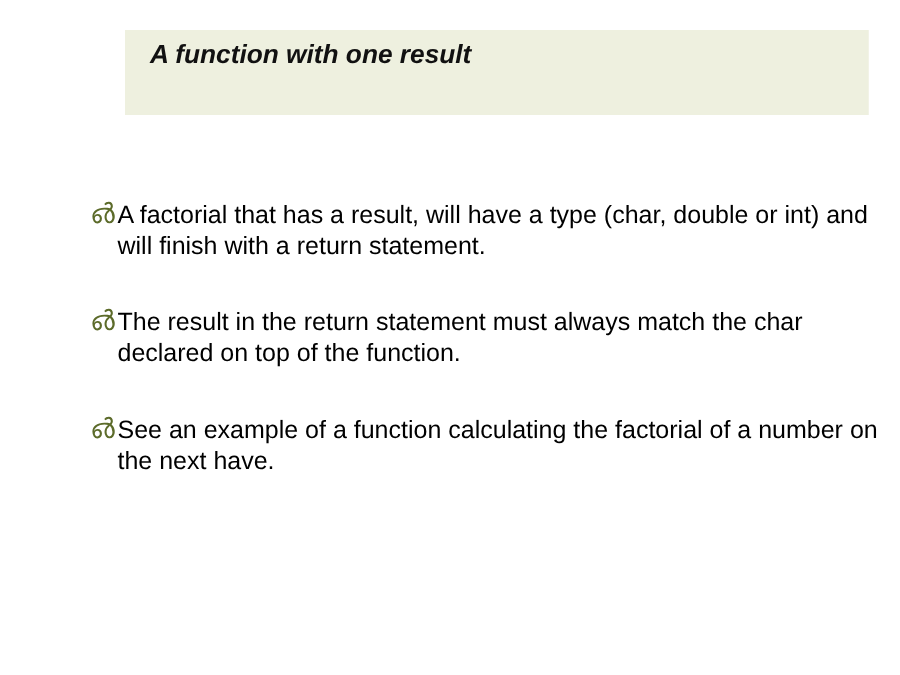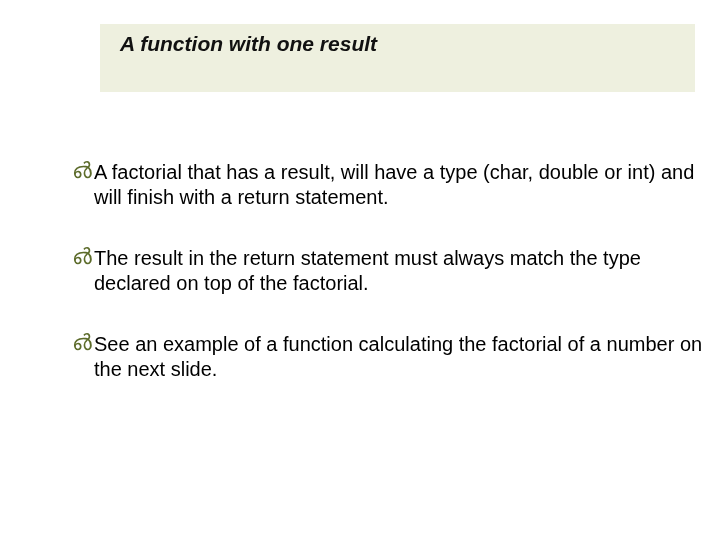--- a/index.html
+++ b/index.html
@@ -74,23 +74,23 @@
 
   <div class="content">
 
     <div class="bullet">
       <span class="marker">൴</span>
       <span class="text">A factorial that has a result, will have a type (char, double or int) and will finish with a return statement.</span>
     </div>
 
     <div class="bullet">
       <span class="marker">൴</span>
-      <span class="text">The result in the return statement must always match the type declared on top of the factorial.</span>
+      <span class="text">The result in the return statement must always match the char declared on top of the function.</span>
     </div>
 
     <div class="bullet">
       <span class="marker">൴</span>
-      <span class="text">See an example of a function calculating the factorial of a number on the next slide.</span>
+      <span class="text">See an example of a function calculating the factorial of a number on the next have.</span>
     </div>
 
   </div>
 
 </div>
 
 </body></html>

